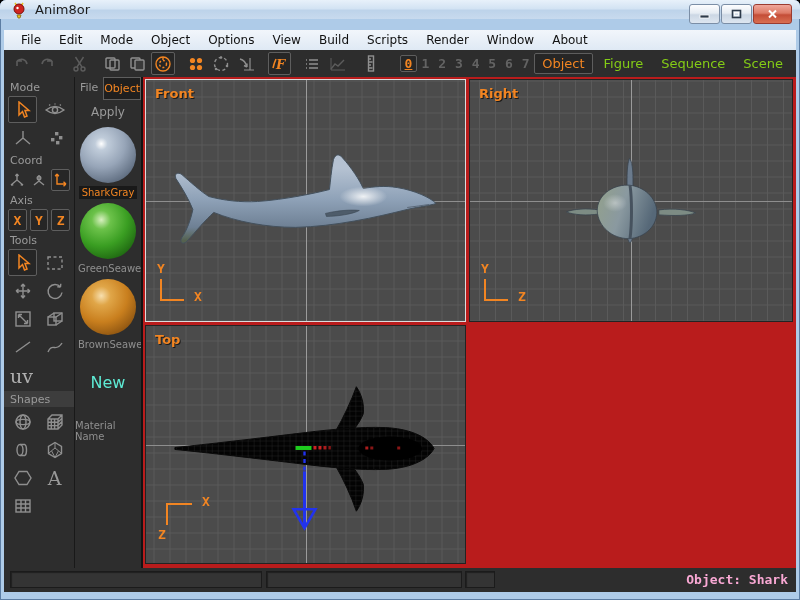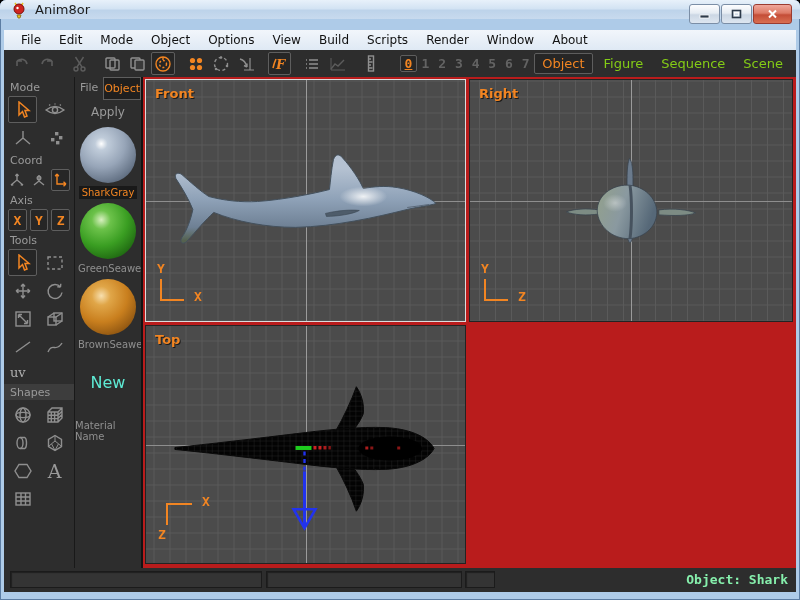--- a/index.html
+++ b/index.html
@@ -56,21 +56,21 @@
     padding:2px 4px; }
   .sec-label { font-size:11px; color:#9a9a9a; padding:2px 2px 1px; }
   .sec-label.bar { background:#3d3d3d; margin:2px -4px 1px; padding-left:6px; }
   .srow { display:flex; gap:3px; margin:1px 0; }
   .sbtn { width:29px; height:27px; display:flex; align-items:center; justify-content:center;
     border:1px solid transparent; border-radius:2px; }
   .sbtn.small { height:22px; width:19px; }
   .sbtn.boxed { border-color:#5e5e5e; background:#262626; }
   .axis-letter { font-family:"DejaVu Sans Mono",monospace; font-weight:bold; font-size:13px;
     color:#f28522; }
-  .uv-text { font-family:"DejaVu Serif",serif; font-size:13px; color:#b0b0b0; padding:4px 2px 2px; }
+  .uv-text { font-family:"DejaVu Serif",serif; font-size:19px; color:#b0b0b0; padding:4px 2px 2px; }
   .glyphA { font-family:"DejaVu Serif",serif; font-size:19px; color:#9a9a9a; }
 
   
   .materials { width:68px; height:100%; background:#2d2d2d; border-right:2px solid #131313;
     display:flex; flex-direction:column; align-items:center; }
   .mat-tabs { display:flex; width:100%; }
   .mat-tab { flex:1; text-align:center; font-size:11px; color:#9a9a9a; padding:4px 0; }
   .mat-tab.active { color:#f28522; background:#1f1f1f; border:1px solid #5e5e5e; }
   .mat-apply { font-size:12px; color:#9a9a9a; padding:5px 0 4px; }
   .sphere { width:56px; height:56px; border-radius:50%; margin-top:4px; }
@@ -111,21 +111,21 @@
   .ax-tl .corner { position:absolute; left:6px; top:8px; width:26px; height:22px;
     border-left:2px solid #f28522; border-top:2px solid #f28522; }
   .ax-tl .lh { left:42px; top:-1px; } .ax-tl .lv { left:-2px; top:32px; }
 
   
   .statusbar { position:absolute; left:4px; top:568px; width:792px; height:24px;
     background:#2d2d2d; }
   .sbox { position:absolute; top:3px; height:17px; background:#343434;
     border:1px solid #1b1b1b; box-shadow:inset 1px 1px 1px #202020; }
   .status-obj { position:absolute; right:8px; top:4px; font-family:"DejaVu Sans Mono",monospace;
-    font-weight:bold; font-size:13px; color:#86efac; }
+    font-weight:bold; font-size:13px; color:#f9a8d4; }
 </style>
 </head>
 <body>
 
 <div class="window">
 
   <div class="titlebar">
     <svg class="app-icon" viewBox="0 0 18 18">
       <path d="M5 2 L7 5 M13 2 L11 5" stroke="#e8c020" stroke-width="1.6" fill="none"></path>
       <circle cx="9" cy="8" r="5" fill="#cf2420" stroke="#7a100e" stroke-width="1"></circle>

